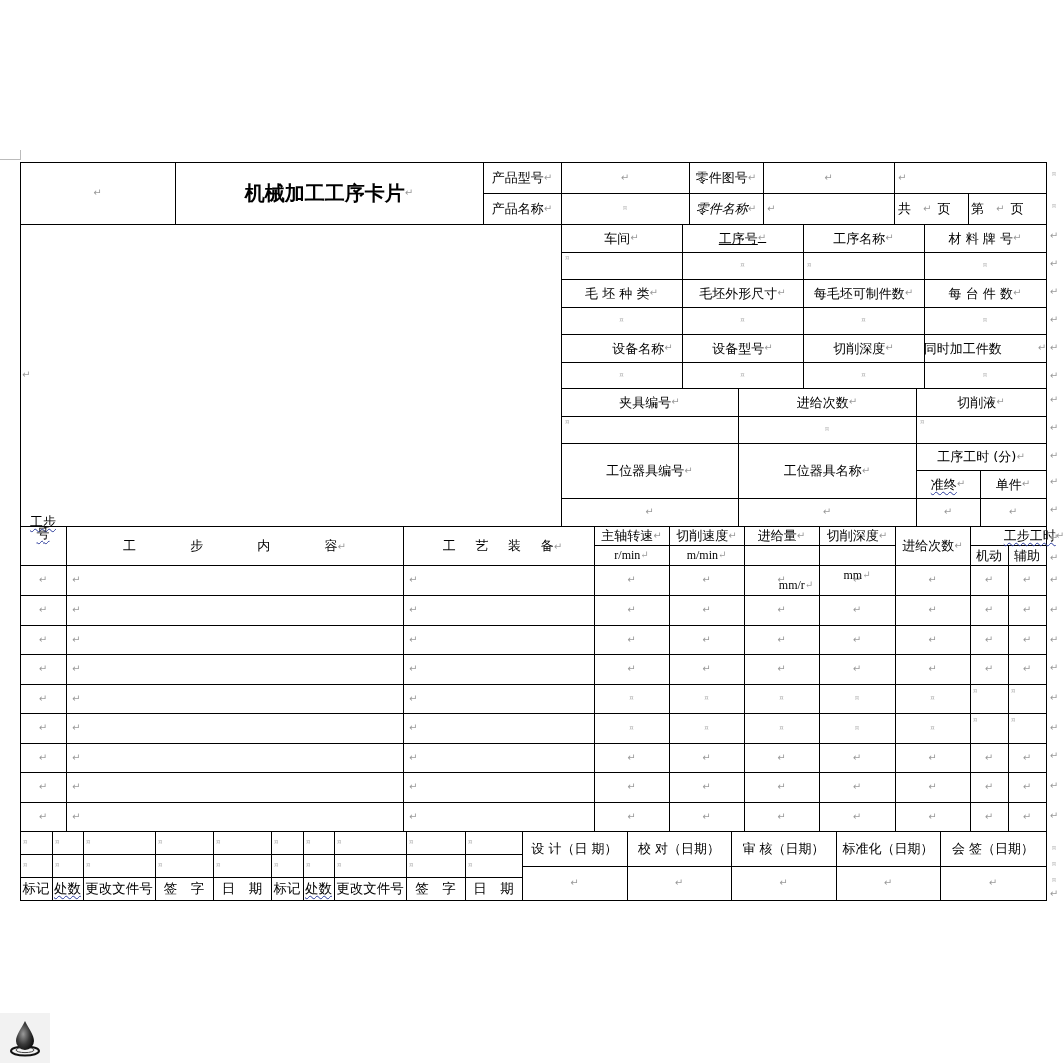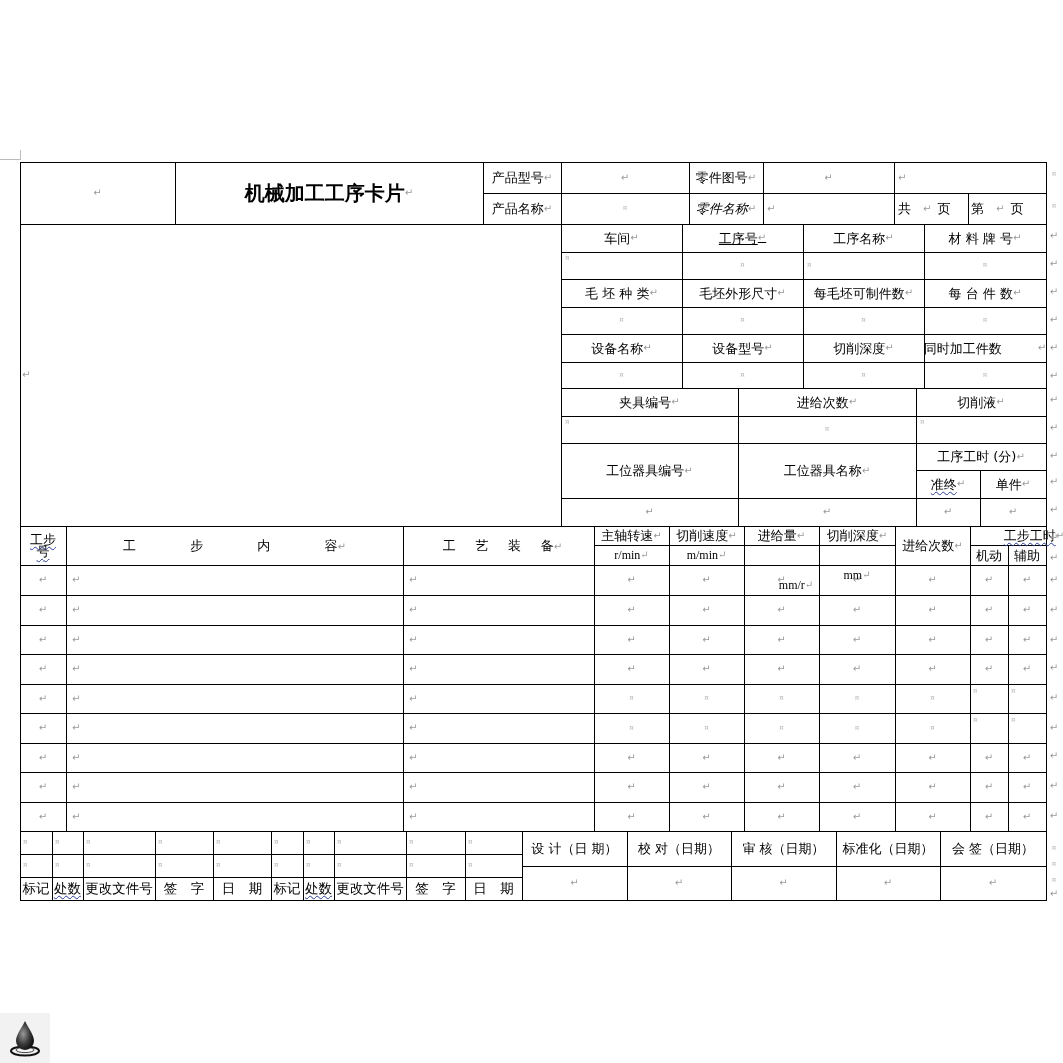--- a/index.html
+++ b/index.html
@@ -213,21 +213,21 @@
 <div class="c" style="left:682px;top:307px;width:121px;height:27px;">
     <span class="mk-s">¤</span>
   </div>
 <div class="c" style="left:803px;top:307px;width:121px;height:27px;">
     <span class="mk-s">¤</span>
   </div>
 <div class="c" style="left:924px;top:307px;width:122px;height:27px;">
     <span class="mk-s">¤</span>
   </div>
 
-<div class="c" style="left:561px;top:334px;width:121px;height:28px;">
+<div class="c" style="left:582px;top:334px;width:121px;height:28px;">
     <span>设备名称</span>
     <span class="mk">↵</span>
   </div>
 <div class="c" style="left:682px;top:334px;width:121px;height:28px;">
     <span>设备型号</span>
     <span class="mk">↵</span>
   </div>
 <div class="c" style="left:803px;top:334px;width:121px;height:28px;">
     <span>切削深度</span>
     <span class="mk">↵</span>
@@ -298,21 +298,21 @@
 <div class="c" style="left:738px;top:498px;width:178px;height:28px;">
     <span class="mk">↵</span>
   </div>
 <div class="c" style="left:916px;top:498px;width:64px;height:28px;">
     <span class="mk">↵</span>
   </div>
 <div class="c" style="left:980px;top:498px;width:66px;height:28px;">
     <span class="mk">↵</span>
   </div>
 
-<div class="c" style="left:20px;top:526px;width:46px;height:39px;flex-direction:column;line-height:12px;">
+<div class="c" style="left:20px;top:508px;width:46px;height:39px;flex-direction:column;line-height:12px;">
   <span class="wavy" style="white-space:normal;width:28px;text-align:center;font-size:13px;">工步号</span>
 </div>
 <div class="c" style="left:66px;top:526px;width:337px;height:39px;justify-content:space-around;padding:0 30px 0 30px;">
   <span>工</span>
   <span>步</span>
   <span>内</span>
   <span><span>容</span><span class="mk">↵</span></span>
 </div>
 <div class="c" style="left:403px;top:526px;width:191px;height:39px;justify-content:space-around;padding:0 22px 0 30px;">
   <span>工</span>

